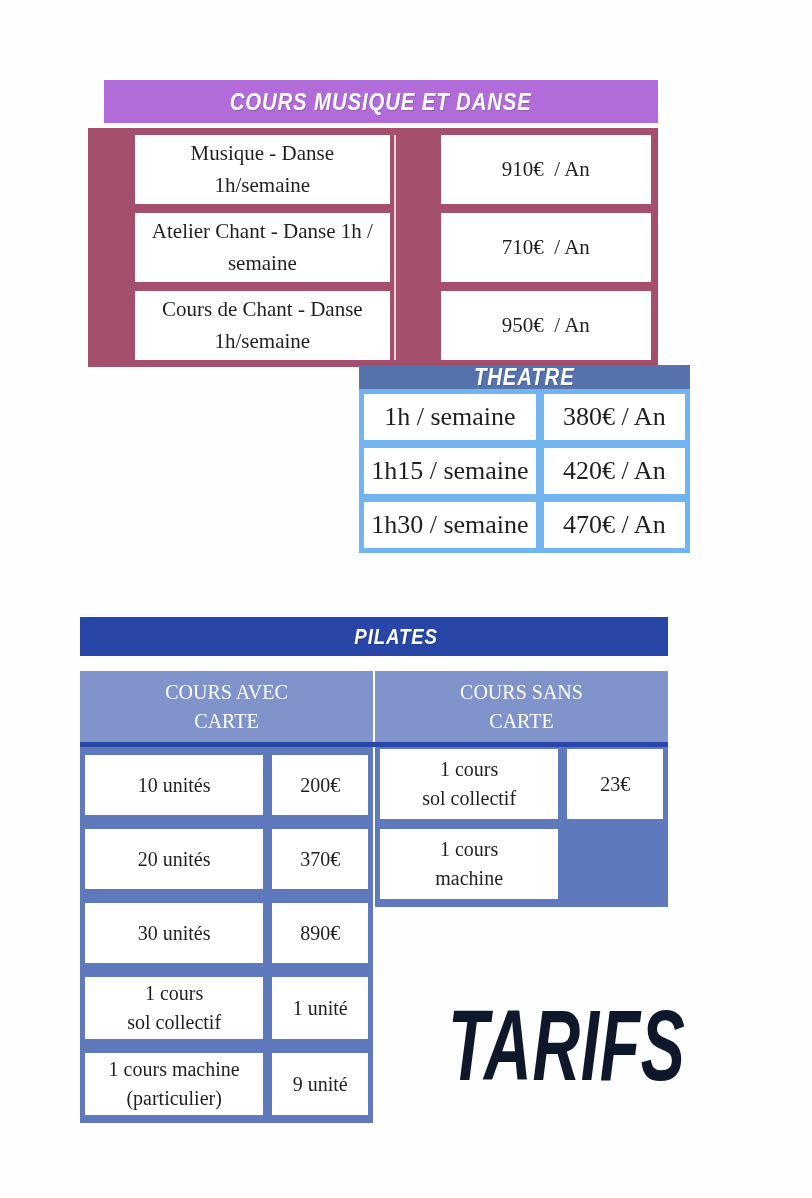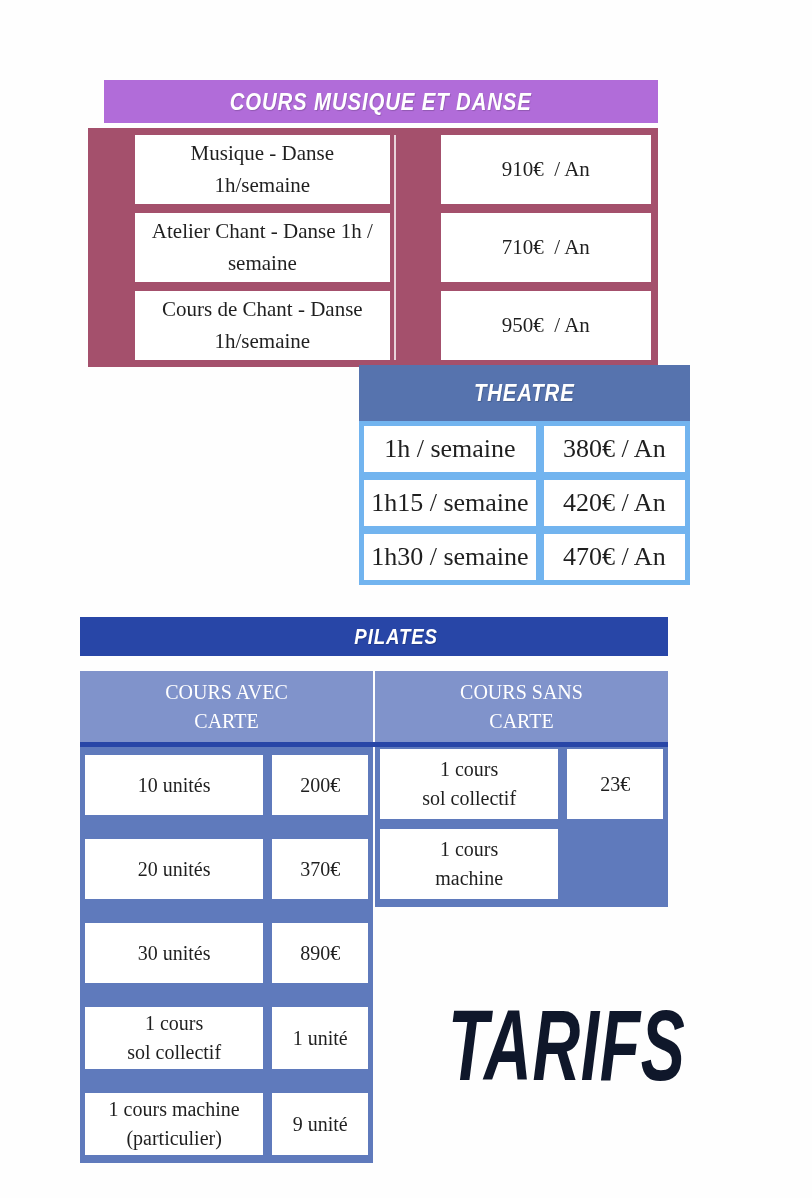--- a/index.html
+++ b/index.html
@@ -19,36 +19,36 @@
   .music-table{left:88px;top:80px;width:570px;}
   .music-title{height:43px;background:#b16cd9;font-size:24px;margin-bottom:5px;margin-left:16px;}
   .music-body{position:relative;background:#a4506c;padding:7px;display:grid;
               grid-template-columns:53% 1fr;gap:9px 11px;grid-auto-rows:minmax(42px,auto);}
   .music-body::after{content:"";position:absolute;top:7px;bottom:7px;width:2px;
                      left:calc(53% + 4px);background:rgba(255,255,255,0.75);}
   .music-body .cell{font-size:21px;line-height:1.5;padding:3px 6px;margin-left:40px;}
 
   
   .theatre-table{left:359px;top:365px;width:331px;}
-  .theatre-title{height:56px;background:#5673ae;font-size:24px;justify-content:center;}
+  .theatre-title{height:24px;background:#5673ae;font-size:24px;justify-content:center;}
   .theatre-body{background:#72b4ef;padding:5px;display:grid;
                 grid-template-columns:53.5% 1fr;gap:8px;grid-auto-rows:minmax(46px,auto);}
   .theatre-body .cell{font-size:26px;line-height:1.3;padding:2px 4px;}
 
   
   .pilates-table{left:80px;top:617px;width:588px;}
   .pilates-title{height:39px;background:#2846a7;font-size:22px;padding-left:44px;}
   .pilates-subheader{display:flex;gap:2px;margin-top:15px;border-bottom:5px solid #2846a7;}
   .pilates-subheader .sub{flex:1;height:71px;background:#8093cb;color:#ffffff;
         display:flex;align-items:center;justify-content:center;text-align:center;
         white-space:pre-line;font-size:20px;line-height:1.45;}
   .pilates-body{display:flex;gap:2px;align-items:flex-start;}
   .pilates-half{background:#5f7abc;display:grid;grid-template-columns:63% 1fr;}
   .ph-left{width:calc(50% - 1px);box-sizing:border-box;padding:8px 5px;
-           gap:24px 9px;grid-auto-rows:minmax(60px,auto);font-family:Liberation Serif, serif;}
+           gap:14px 9px;grid-auto-rows:minmax(60px,auto);font-family:Liberation Serif, serif;}
   .ph-right{width:calc(50% - 1px);box-sizing:border-box;padding:2px 5px 8px 5px;
             gap:10px 9px;grid-auto-rows:minmax(70px,auto);}
   .pilates-body .cell{font-size:20px;line-height:1.45;padding:2px 4px;}
 
   
   .tarifs{position:absolute;left:448px;top:995px;color:#0f172a;
           font-family:"Liberation Sans","DejaVu Sans",sans-serif;
           font-weight:700;font-style:italic;font-size:100px;line-height:1;}
   .tarifs .word{display:inline-block;transform:scaleX(0.66);transform-origin:left top;
                 letter-spacing:1px;white-space:nowrap;}

